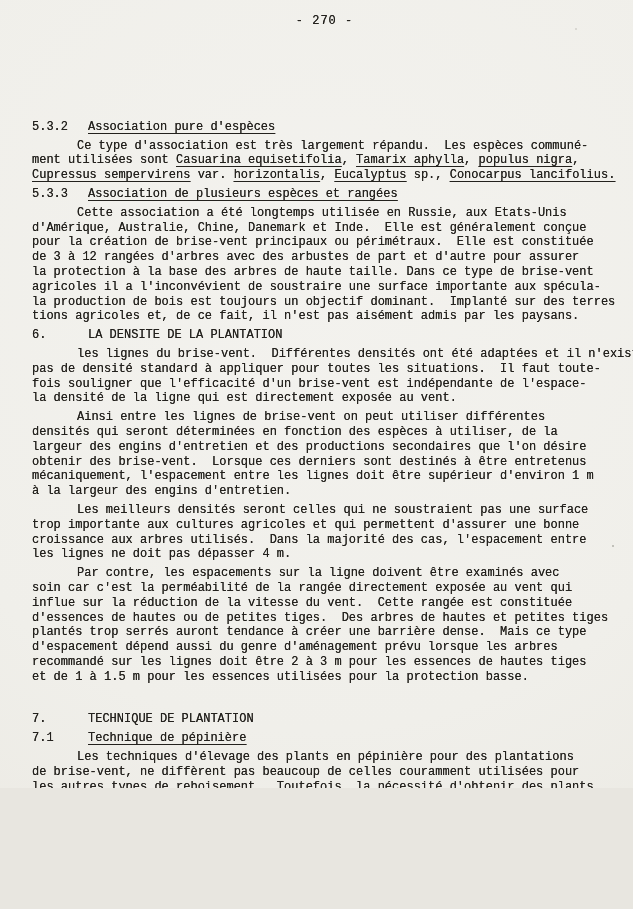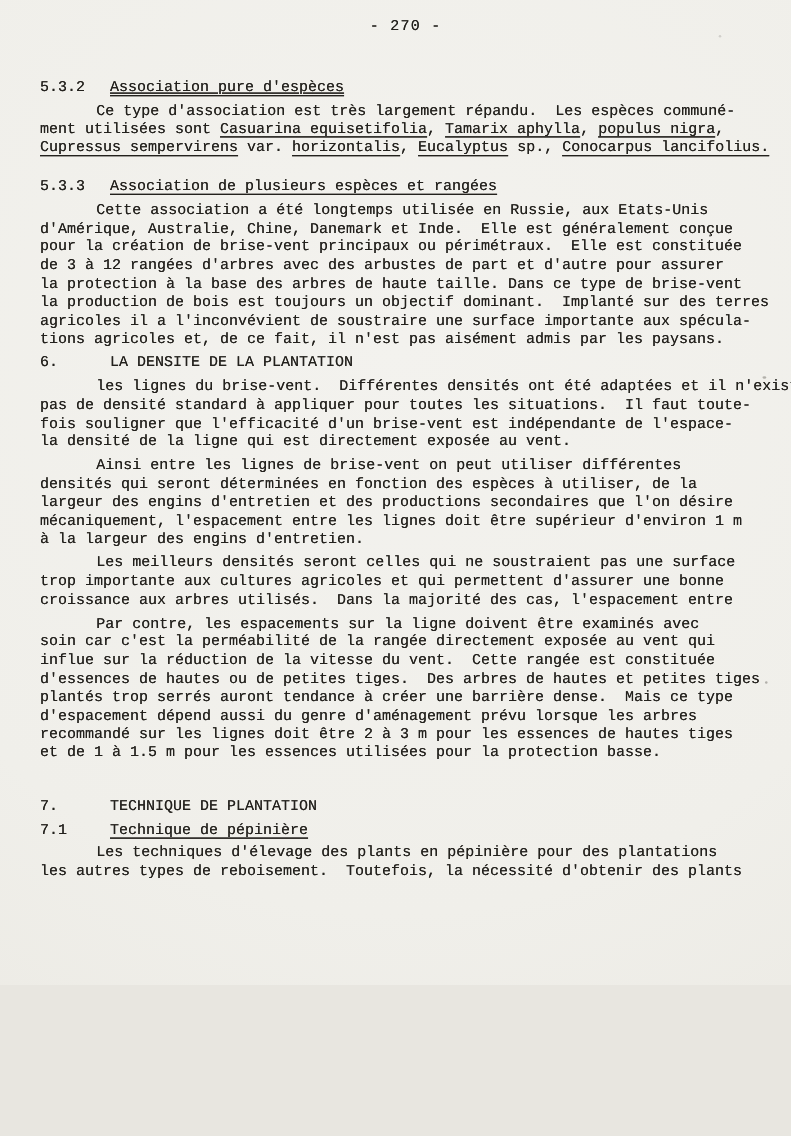--- a/index.html
+++ b/index.html
@@ -20,22 +20,22 @@
     font-size: 12px;
     line-height: 14.8px;
     overflow: hidden;
     text-shadow: 0 0 0.5px rgba(35, 33, 29, 0.85);
   }
   .page-number {
     text-align: center;
     letter-spacing: 1px;
   }
   .doc-body .block { margin-top: 4px; }
-  .doc-body .block:first-child { margin-top: 34px; text-decoration: underline; }
-  .doc-body .block.tight { margin-top: 16px; }
+  .doc-body .block:first-child { margin-top: 91px; }
+  .doc-body .block.tight { margin-top: 4px; }
   .doc-body .block.extra { margin-top: 28px; }
   .line, .heading { white-space: pre; }
   .paragraph .line:first-child { text-indent: 45px; }
   .h-label { display: inline-block; width: 56px; }
   .u {
     text-decoration: underline;
     text-underline-offset: 2.5px;
     text-decoration-thickness: 1px;
   }
   .speck {
@@ -59,56 +59,59 @@
         <div class="line"><span class="">ment utilisées sont </span><span class="u">Casuarina equisetifolia</span><span class="">, </span><span class="u">Tamarix aphylla</span><span class="">, </span><span class="u">populus nigra</span><span class="">,</span></div>
         <div class="line"><span class="u">Cupressus sempervirens</span><span class=""> var. </span><span class="u">horizontalis</span><span class="">, </span><span class="u">Eucalyptus</span><span class=""> sp., </span><span class="u">Conocarpus lancifolius.</span></div>
       </div>
       <div class="block heading tight"><span class="h-label">5.3.3</span><span class="h-title u">Association de plusieurs espèces et rangées</span></div>
       <div class="block paragraph">
         <div class="line"><span class="">Cette association a été longtemps utilisée en Russie, aux Etats-Unis</span></div>
         <div class="line"><span class="">d'Amérique, Australie, Chine, Danemark et Inde.  Elle est généralement conçue</span></div>
         <div class="line"><span class="">pour la création de brise-vent principaux ou périmétraux.  Elle est constituée</span></div>
         <div class="line"><span class="">de 3 à 12 rangées d'arbres avec des arbustes de part et d'autre pour assurer</span></div>
         <div class="line"><span class="">la protection à la base des arbres de haute taille. Dans ce type de brise-vent</span></div>
+        <div class="line"><span class="">agricoles il a l'inconvévient de soustraire une surface importante aux spécula-</span></div>
         <div class="line"><span class="">la production de bois est toujours un objectif dominant.  Implanté sur des terres</span></div>
-        <div class="line"><span class="">agricoles il a l'inconvévient de soustraire une surface importante aux spécula-</span></div>
         <div class="line"><span class="">tions agricoles et, de ce fait, il n'est pas aisément admis par les paysans.</span></div>
       </div>
       <div class="block heading"><span class="h-label">6.</span><span class="h-title">LA DENSITE DE LA PLANTATION</span></div>
       <div class="block paragraph">
         <div class="line"><span class="">les lignes du brise-vent.  Différentes densités ont été adaptées et il n'existe</span></div>
         <div class="line"><span class="">pas de densité standard à appliquer pour toutes les situations.  Il faut toute-</span></div>
         <div class="line"><span class="">fois souligner que l'efficacité d'un brise-vent est indépendante de l'espace-</span></div>
         <div class="line"><span class="">la densité de la ligne qui est directement exposée au vent.</span></div>
       </div>
       <div class="block paragraph">
         <div class="line"><span class="">Ainsi entre les lignes de brise-vent on peut utiliser différentes</span></div>
         <div class="line"><span class="">densités qui seront déterminées en fonction des espèces à utiliser, de la</span></div>
         <div class="line"><span class="">largeur des engins d'entretien et des productions secondaires que l'on désire</span></div>
+        <div class="line"><span class="">obtenir des brise-vent.  Lorsque ces derniers sont destinés à être entretenus</span></div>
         <div class="line"><span class="">mécaniquement, l'espacement entre les lignes doit être supérieur d'environ 1 m</span></div>
         <div class="line"><span class="">à la largeur des engins d'entretien.</span></div>
       </div>
       <div class="block paragraph">
         <div class="line"><span class="">Les meilleurs densités seront celles qui ne soustraient pas une surface</span></div>
         <div class="line"><span class="">trop importante aux cultures agricoles et qui permettent d'assurer une bonne</span></div>
         <div class="line"><span class="">croissance aux arbres utilisés.  Dans la majorité des cas, l'espacement entre</span></div>
+        <div class="line"><span class="">les lignes ne doit pas dépasser 4 m.</span></div>
       </div>
       <div class="block paragraph">
         <div class="line"><span class="">Par contre, les espacements sur la ligne doivent être examinés avec</span></div>
         <div class="line"><span class="">soin car c'est la perméabilité de la rangée directement exposée au vent qui</span></div>
         <div class="line"><span class="">influe sur la réduction de la vitesse du vent.  Cette rangée est constituée</span></div>
         <div class="line"><span class="">d'essences de hautes ou de petites tiges.  Des arbres de hautes et petites tiges</span></div>
         <div class="line"><span class="">plantés trop serrés auront tendance à créer une barrière dense.  Mais ce type</span></div>
         <div class="line"><span class="">d'espacement dépend aussi du genre d'aménagement prévu lorsque les arbres</span></div>
         <div class="line"><span class="">recommandé sur les lignes doit être 2 à 3 m pour les essences de hautes tiges</span></div>
         <div class="line"><span class="">et de 1 à 1.5 m pour les essences utilisées pour la protection basse.</span></div>
       </div>
       <div class="block heading extra"><span class="h-label">7.</span><span class="h-title">TECHNIQUE DE PLANTATION</span></div>
       <div class="block heading"><span class="h-label">7.1</span><span class="h-title u">Technique de pépinière</span></div>
       <div class="block paragraph">
         <div class="line"><span class="">Les techniques d'élevage des plants en pépinière pour des plantations</span></div>
+        <div class="line"><span class="">de brise-vent, ne diffèrent pas beaucoup de celles couramment utilisées pour</span></div>
         <div class="line"><span class="">les autres types de reboisement.  Toutefois, la nécessité d'obtenir des plants</span></div>
       </div>
     </div>
   <span class="speck s1"></span>
   <span class="speck s2"></span>
   <span class="speck s3"></span>
 </div>
 
 </body></html>

